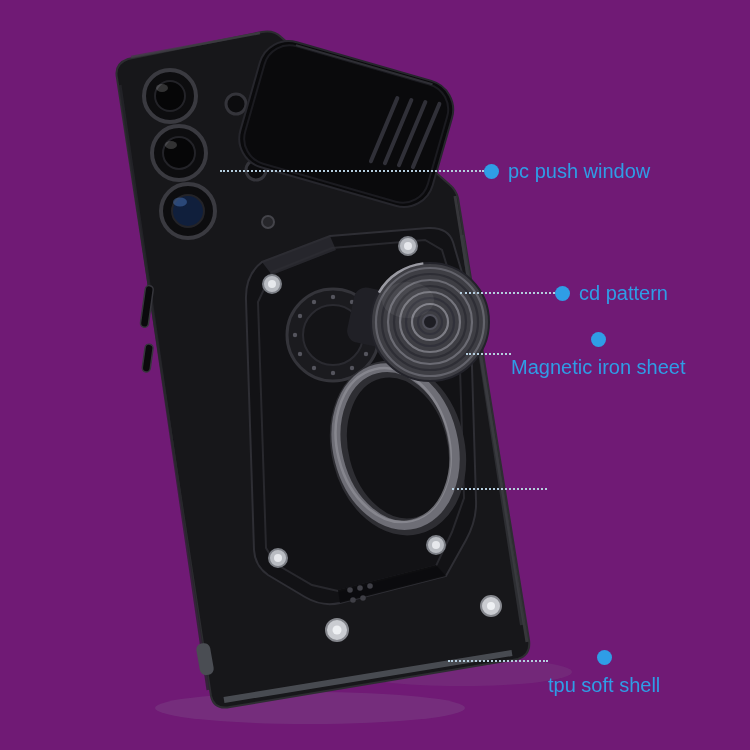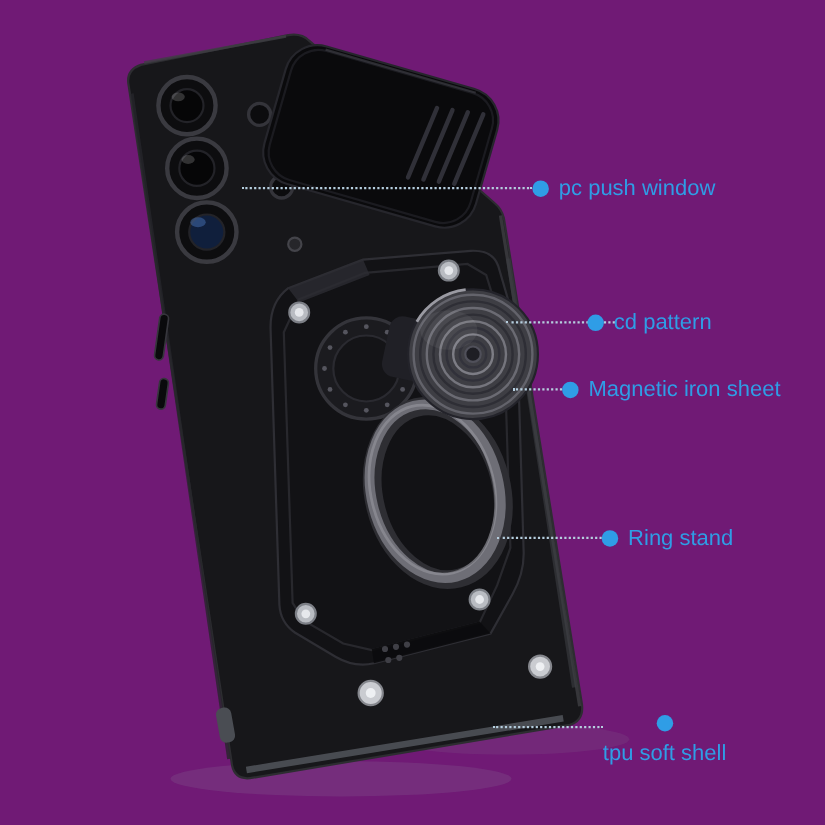--- a/index.html
+++ b/index.html
@@ -169,33 +169,29 @@
   <div class="leader" style="left:460px; top:292px; width:99px;"></div>
   <div class="leader" style="left:466px; top:353px; width:45px;"></div>
   <div class="leader" style="left:452px; top:488px; width:95px;"></div>
   <div class="leader" style="left:448px; top:660px; width:100px;"></div>
 
   <div class="callout" style="left:484px; top:160px;">
     <span class="dot"></span>
     <span class="label">pc push window</span>
   </div>
 
-  <div class="callout" style="left:534px; top:282px;align-items:center;">
+  <div class="callout" style="left:555px; top:282px;align-items:center;">
     <span class="dot"></span>
     <span class="label">cd pattern</span>
   </div>
 
-  <div class="callout" style="left:511px; top:343px;">
+  <div class="callout" style="left:511px; top:332px;flex-direction:column;">
     <span class="dot"></span>
     <span class="label">Magnetic iron sheet</span>
   </div>
 
-  <div class="callout" style="left:547px; top:478px;">
-    <span class="dot"></span>
-    <span class="label">Ring stand</span>
-  </div>
 
   <div class="callout" style="left:548px; top:650px;flex-direction:column;">
     <span class="dot"></span>
     <span class="label">tpu soft shell</span>
   </div>
 
 </div>
 
 </body></html>

